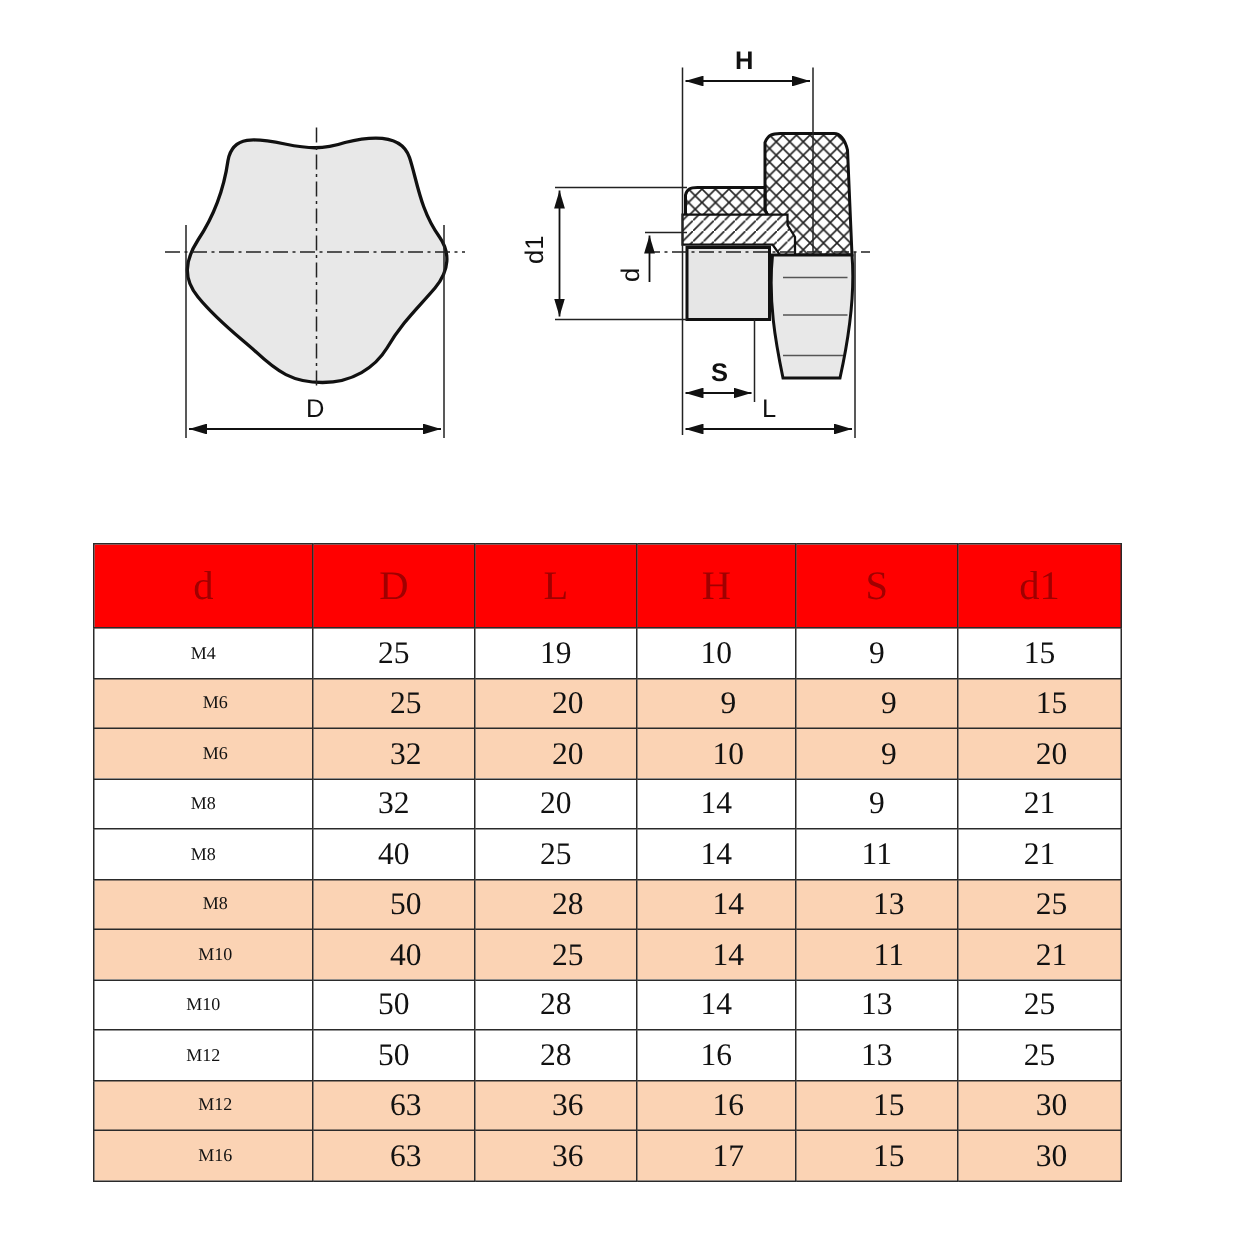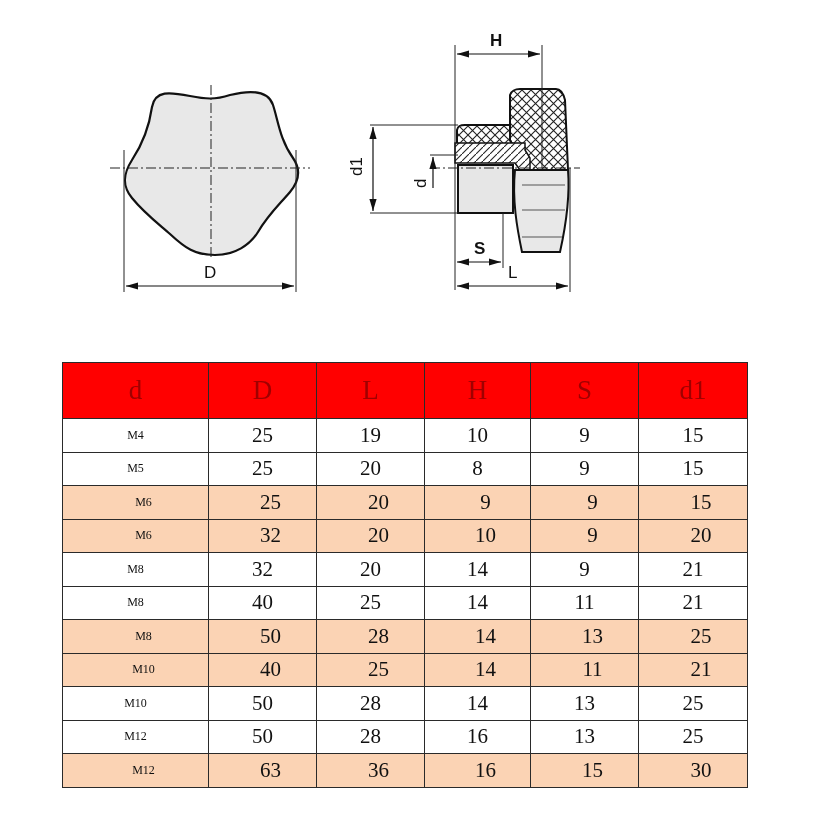--- a/index.html
+++ b/index.html
@@ -109,28 +109,20 @@
   </thead>
   <tbody id="tbody">
       <tr class="white">
         <td class="first">M4</td>
         <td>25</td>
         <td>19</td>
         <td>10</td>
         <td>9</td>
         <td>15</td>
       </tr>
-      <tr class="white">
-        <td class="first">M5</td>
-        <td>25</td>
-        <td>20</td>
-        <td>8</td>
-        <td>9</td>
-        <td>15</td>
-      </tr>
       <tr class="peach">
         <td class="first">M6</td>
         <td>25</td>
         <td>20</td>
         <td>9</td>
         <td>9</td>
         <td>15</td>
       </tr>
       <tr class="peach">
         <td class="first">M6</td>
@@ -189,14 +181,22 @@
         <td>25</td>
       </tr>
       <tr class="peach">
         <td class="first">M12</td>
         <td>63</td>
         <td>36</td>
         <td>16</td>
         <td>15</td>
         <td>30</td>
       </tr>
+      <tr class="peach">
+        <td class="first">M16</td>
+        <td>63</td>
+        <td>36</td>
+        <td>17</td>
+        <td>15</td>
+        <td>30</td>
+      </tr>
     </tbody>
 </table>
 
 </body></html>

